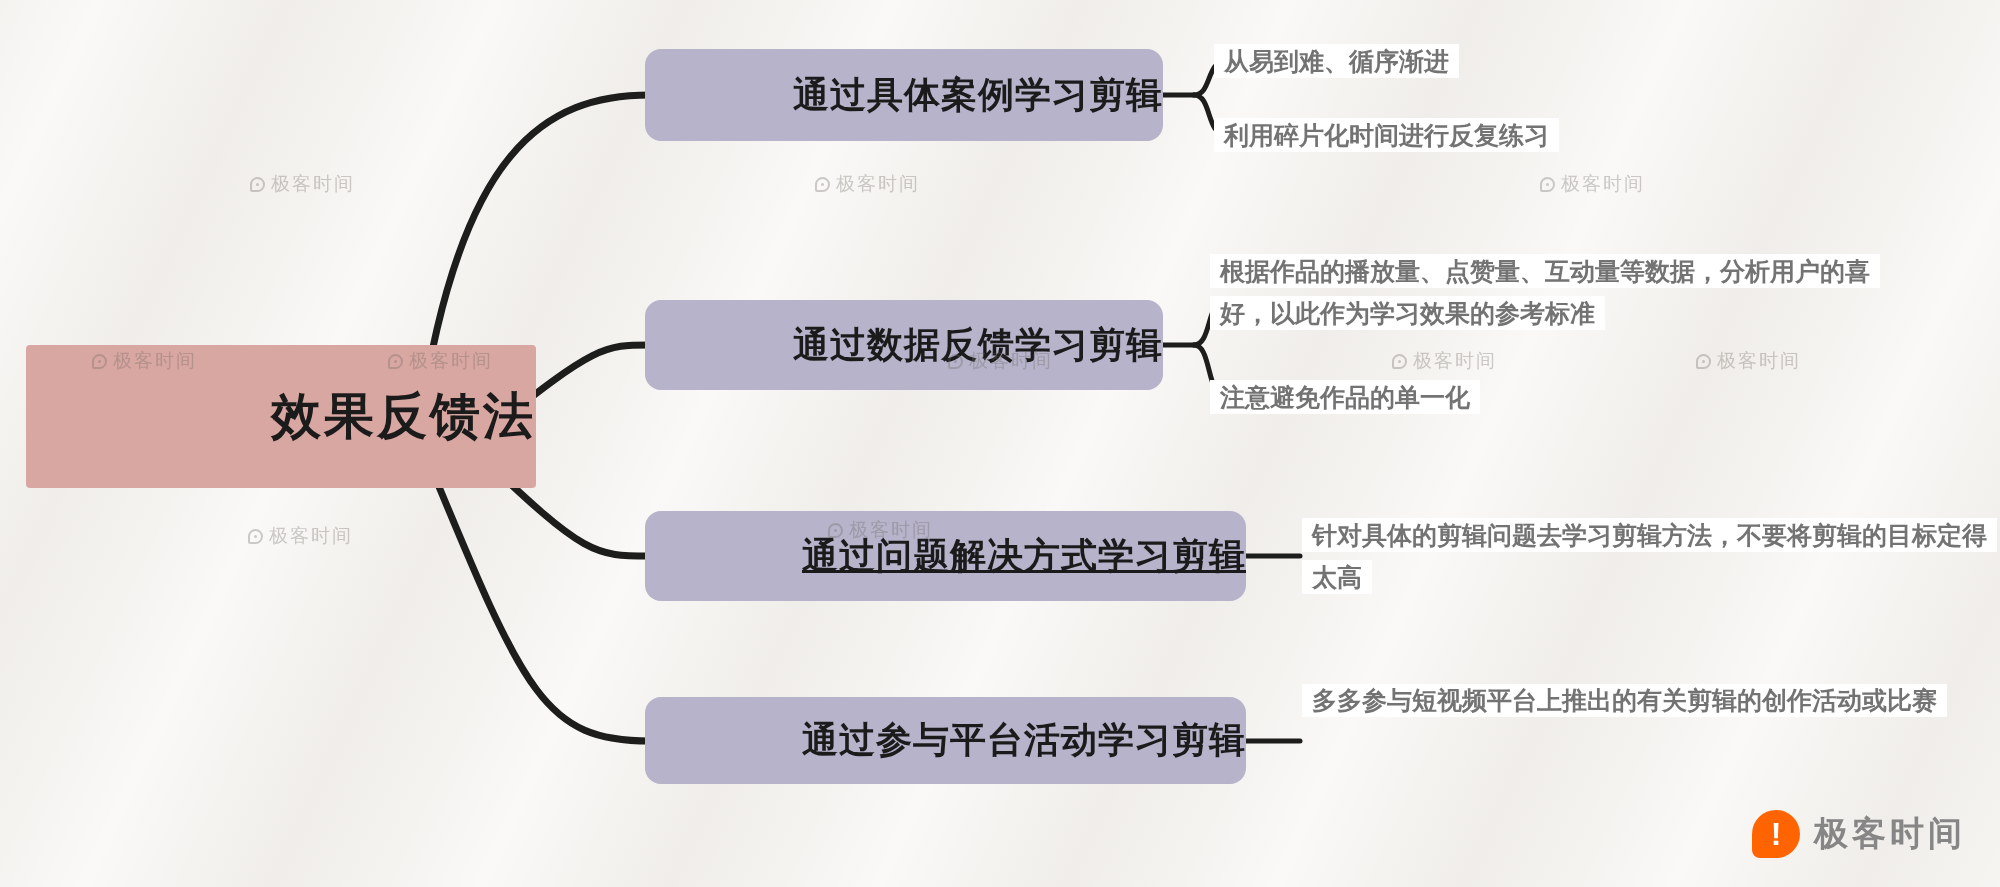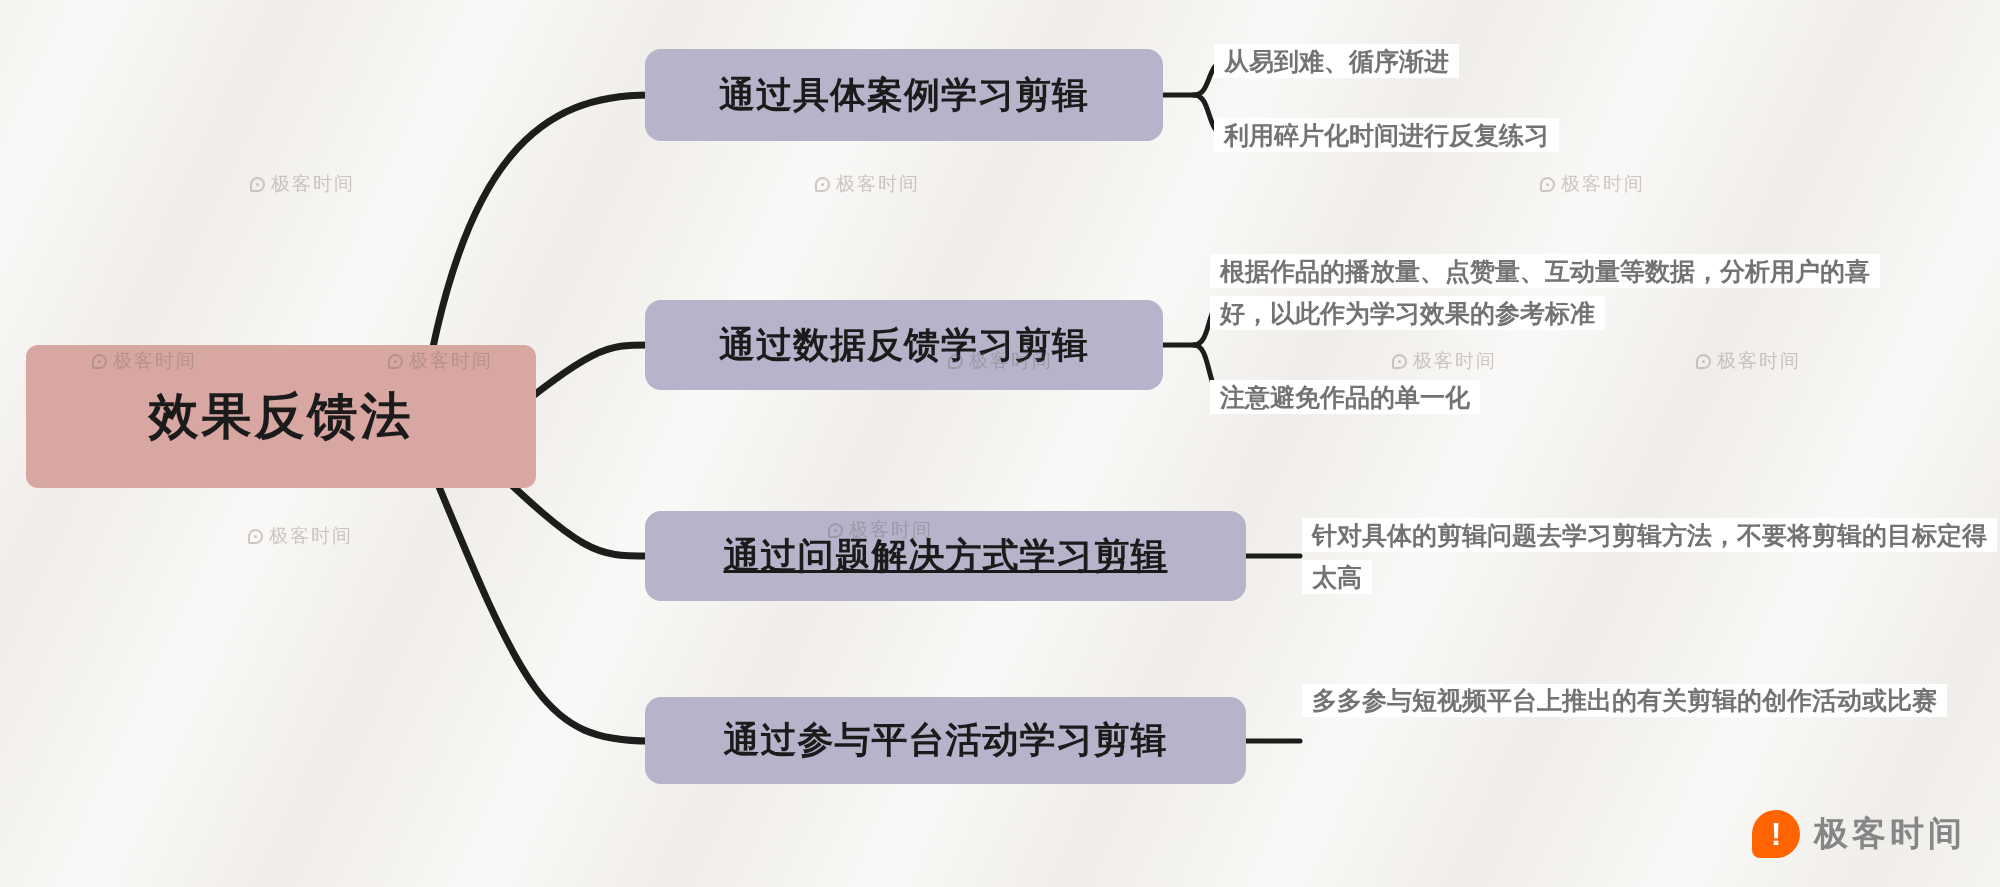--- a/index.html
+++ b/index.html
@@ -25,30 +25,30 @@
     pointer-events: none;
   }
 
   .edges { position: absolute; left: 0; top: 0; z-index: 1; }
   .edges path { fill: none; stroke: var(--line, #1d1d1b); }
   .edge-main { stroke-width: 7; stroke-linecap: round; }
   .edge-sub  { stroke-width: 5; stroke-linecap: round; }
 
   .node {
     position: absolute;
-    display: flex; align-items: center; justify-content: center;
+    display: flex; align-items: center; justify-content: flex-end;
     z-index: 2;
     font-weight: bold;
     color: #1b1b1b;
     text-align: center;
   }
   .root-node {
     left: 26px; top: 345px; width: 510px; height: 143px;
     background: var(--root-fill, #d9a7a2);
-    border-radius: 12px;
+    border-radius: 4px;
     font-size: 50px;
     letter-spacing: 3px;
   }
   .branch-node {
     background: var(--branch-fill, #b6b3ca);
     border-radius: 16px;
     font-size: 36px;
     letter-spacing: 1px;
   }
   .branch-1 { left: 645px; top: 49px;  width: 518px; height: 92px; }

